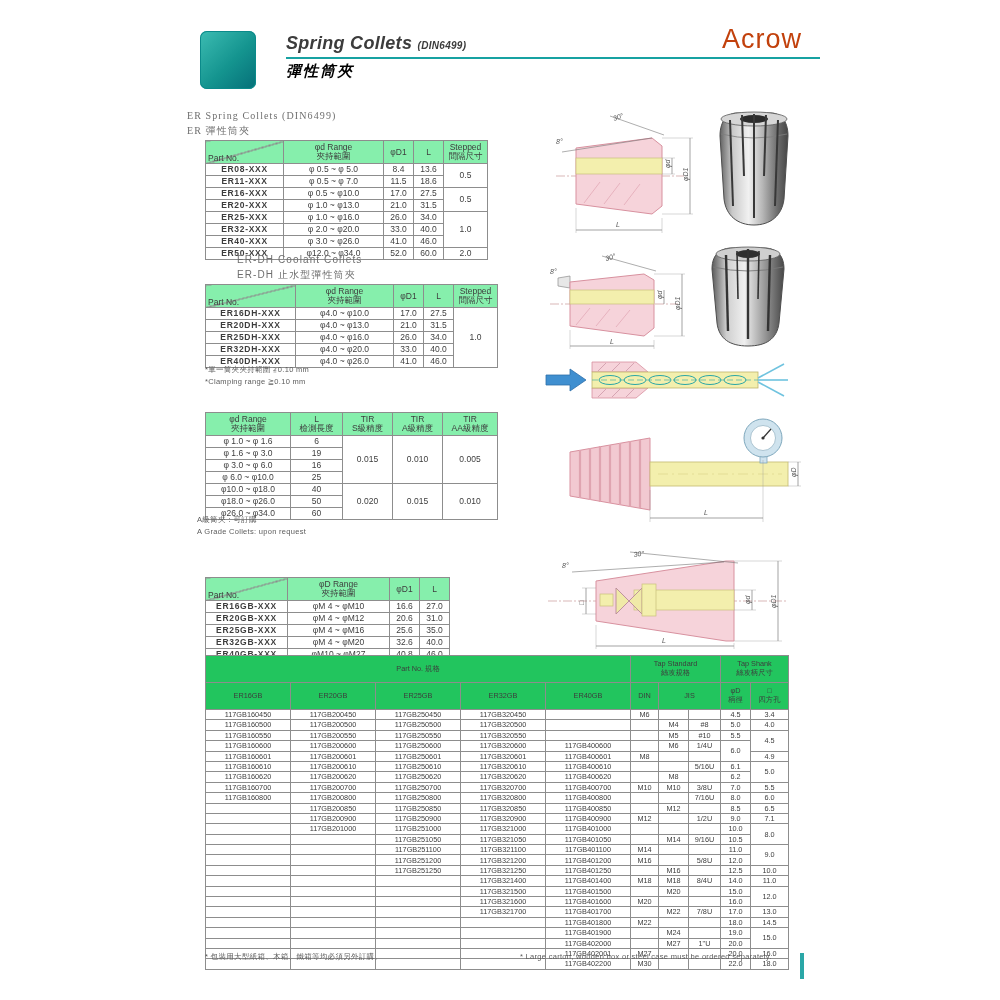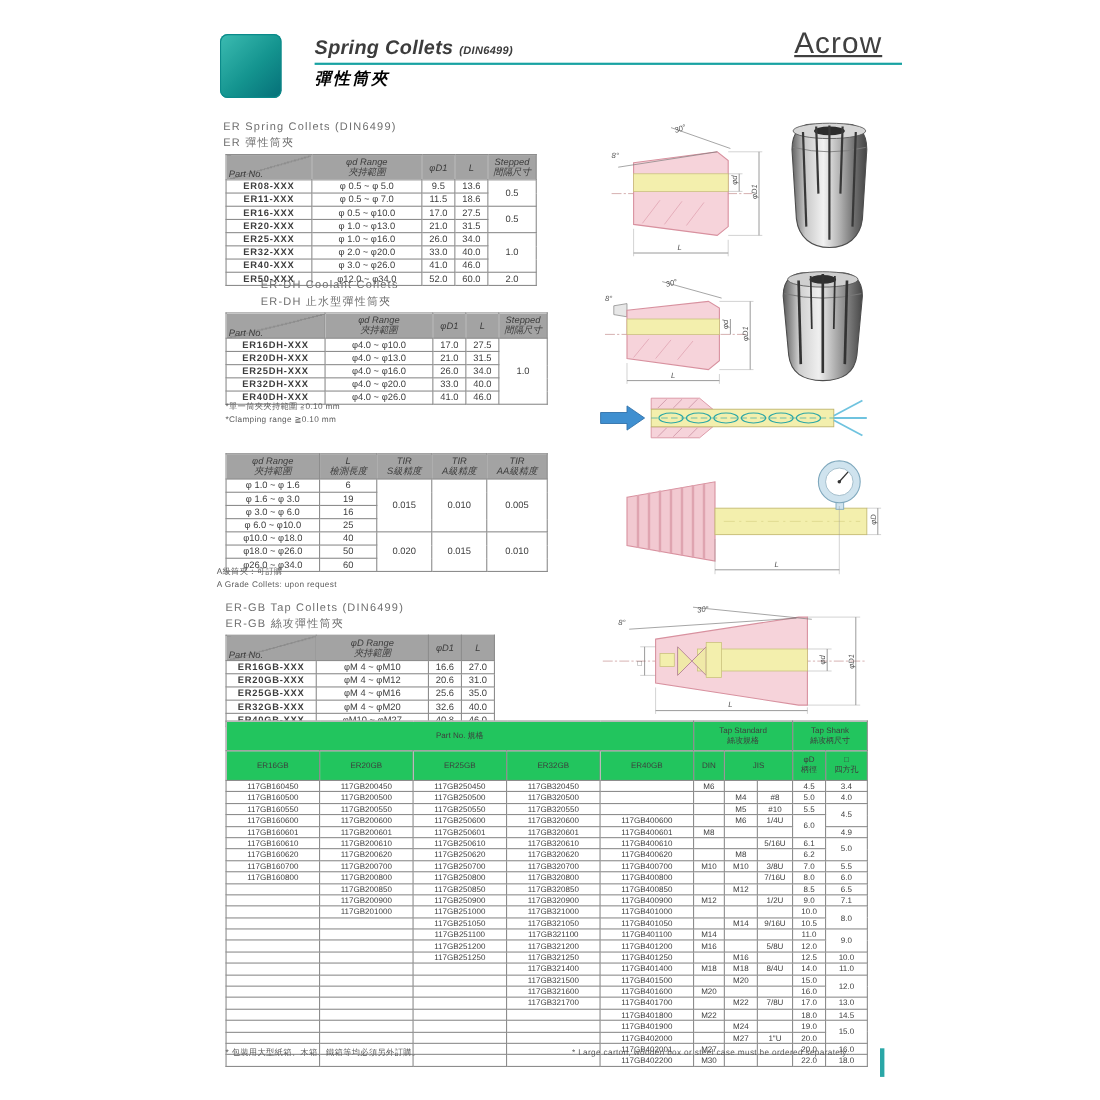--- a/index.html
+++ b/index.html
@@ -1,33 +1,33 @@
 <!DOCTYPE html>
 <html><head>
 <meta charset="utf-8">
 <style>
   html,body{margin:0;padding:0;}
   body{width:1000px;height:1000px;background:#fdfdfd;font-family:"Liberation Sans",sans-serif;color:#3a3a3a;position:relative;overflow:hidden;}
   .page{position:absolute;left:0;top:0;width:1000px;height:1000px;background:#fff;}
   .abs{position:absolute;}
 
   
-  .brand{font-size:27px;color:#404040;letter-spacing:1px;text-decoration:underline;}
+  .brand{font-size:27px;color:#c2410c;letter-spacing:1px;}
   .hdr-square{width:56px;height:58px;border-radius:7px;background:linear-gradient(135deg,#3cbcb2 0%,#14948f 55%,#056f78 100%);box-shadow:inset 0 0 0 1px #0b8a8a;}
   .hdr-title{font-size:18px;font-weight:bold;font-style:italic;color:#3c3c3c;letter-spacing:.3px;}
   .hdr-title small{font-size:10px;font-weight:bold;}
   .hdr-rule{height:2px;background:#17a2a2;}
   .hdr-sub{font-size:15px;font-weight:bold;font-style:italic;color:#000000;letter-spacing:2px;}
 
   .sec-title{font-size:10px;color:#6e6e6e;letter-spacing:1.1px;line-height:1.5;}
 
   table{border-collapse:collapse;table-layout:fixed;background:#fff;}
   .dtab{font-size:8.5px;color:#3d3d3d;}
   .dtab th,.dtab td{border:1px solid #8d8d8d;text-align:center;padding:0 1px;height:11px;line-height:1.02;overflow:hidden;}
-  .dtab th{font-weight:normal;white-space:pre-line;background:#a3a3a3;height:22px;font-style:italic;}
+  .dtab th{font-weight:normal;white-space:pre-line;background:#86efac;height:22px;}
   .ptab tbody td:first-child{font-weight:bold;letter-spacing:.7px;}
   th.diag{background-image:linear-gradient(to bottom right,transparent 48.5%,#8d8d8d 48.5%,#8d8d8d 51.5%,transparent 51.5%);text-align:left;vertical-align:bottom;padding-left:2px;}
 
   .mtab{font-size:7.3px;color:#3d3d3d;}
   .mtab th,.mtab td{border:1px solid #8d8d8d;text-align:center;padding:0;height:9.4px;line-height:1;overflow:hidden;}
   .mtab th{font-weight:normal;white-space:pre-line;background:#22c55e;height:26px;line-height:1.2;}
 
   .note{font-size:7.5px;color:#5c5c5c;line-height:1.55;letter-spacing:.3px;}
   .pgbar{width:4px;height:26px;background:#2aa7a7;}
   .pgnum{font-size:9px;color:#666;}
@@ -41,21 +41,21 @@
 
   <div class="abs hdr-square" style="left:200px;top:31px;"></div>
   <div class="abs hdr-title" style="left:286px;top:33px;">
     <span>Spring Collets</span>
     <small>(DIN6499)</small>
   </div>
   <div class="abs hdr-rule" style="left:286px;top:57px;width:534px;"></div>
   <div class="abs hdr-sub" style="left:286px;top:62px;">彈性筒夾</div>
   <div class="abs brand" style="left:722px;top:24px;">Acrow</div>
 
-  <div class="abs sec-title" style="left:203px;top:108px;">
+  <div class="abs sec-title" style="left:187px;top:108px;font-family:Liberation Serif, serif;">
     <div>ER Spring Collets (DIN6499)</div>
     <div>ER 彈性筒夾</div>
   </div>
   <table class="abs dtab ptab" style="left:205px;top:140px;">
     <colgroup>
         <col style="width:78px">
         <col style="width:100px">
         <col style="width:30px">
         <col style="width:30px">
         <col style="width:44px">
@@ -68,21 +68,21 @@
         <th>φD1</th>
         <th>L</th>
         <th>Stepped
 間隔尺寸</th>
       </tr>
     </thead>
     <tbody>
         <tr>
           <td>ER08-XXX</td>
           <td>φ 0.5 ~ φ 5.0</td>
-          <td>9.5</td>
+          <td>8.4</td>
           <td>13.6</td>
           <td rowspan="2">0.5</td>
         </tr>
         <tr>
           <td>ER11-XXX</td>
           <td>φ 0.5 ~ φ 7.0</td>
           <td>11.5</td>
           <td>18.6</td>
         </tr>
         <tr>
@@ -246,24 +246,20 @@
           <td>φ26.0 ~ φ34.0</td>
           <td>60</td>
         </tr>
       </tbody>
   </table>
   <div class="abs note" style="left:197px;top:514px;">
     <div>A級筒夾：可訂購</div>
     <div>A Grade Collets: upon request</div>
   </div>
 
-  <div class="abs sec-title" style="left:205px;top:545px;">
-    <div>ER-GB Tap Collets (DIN6499)</div>
-    <div>ER-GB 絲攻彈性筒夾</div>
-  </div>
   <table class="abs dtab ptab" style="left:205px;top:577px;">
     <colgroup>
         <col style="width:82px">
         <col style="width:102px">
         <col style="width:30px">
         <col style="width:30px">
       </colgroup>
     <thead>
       <tr>
         <th class="diag">Part No.</th>

